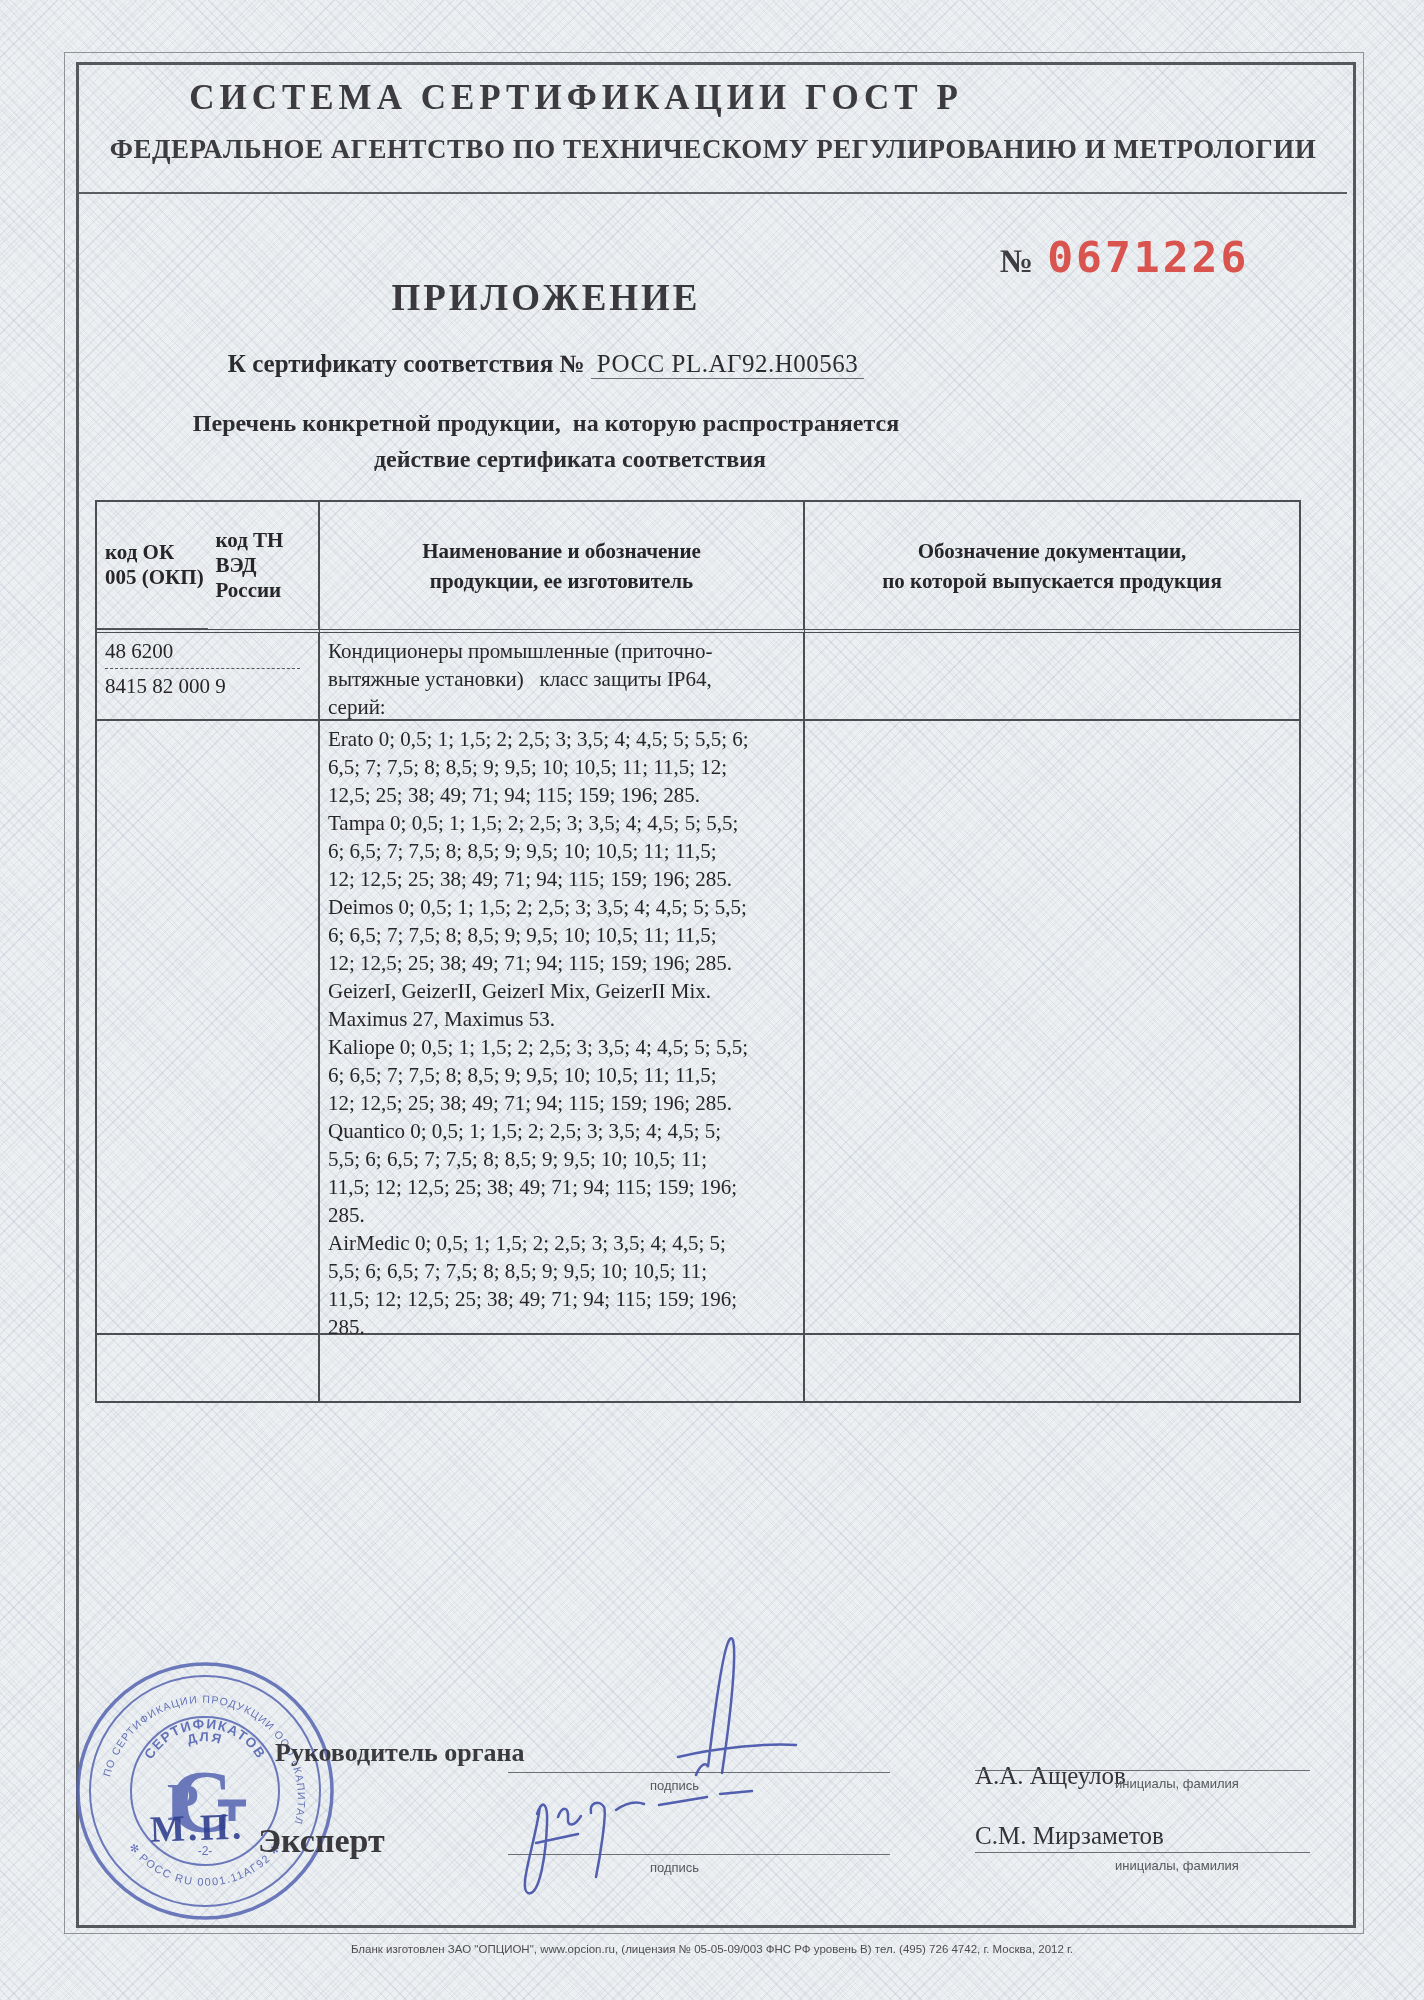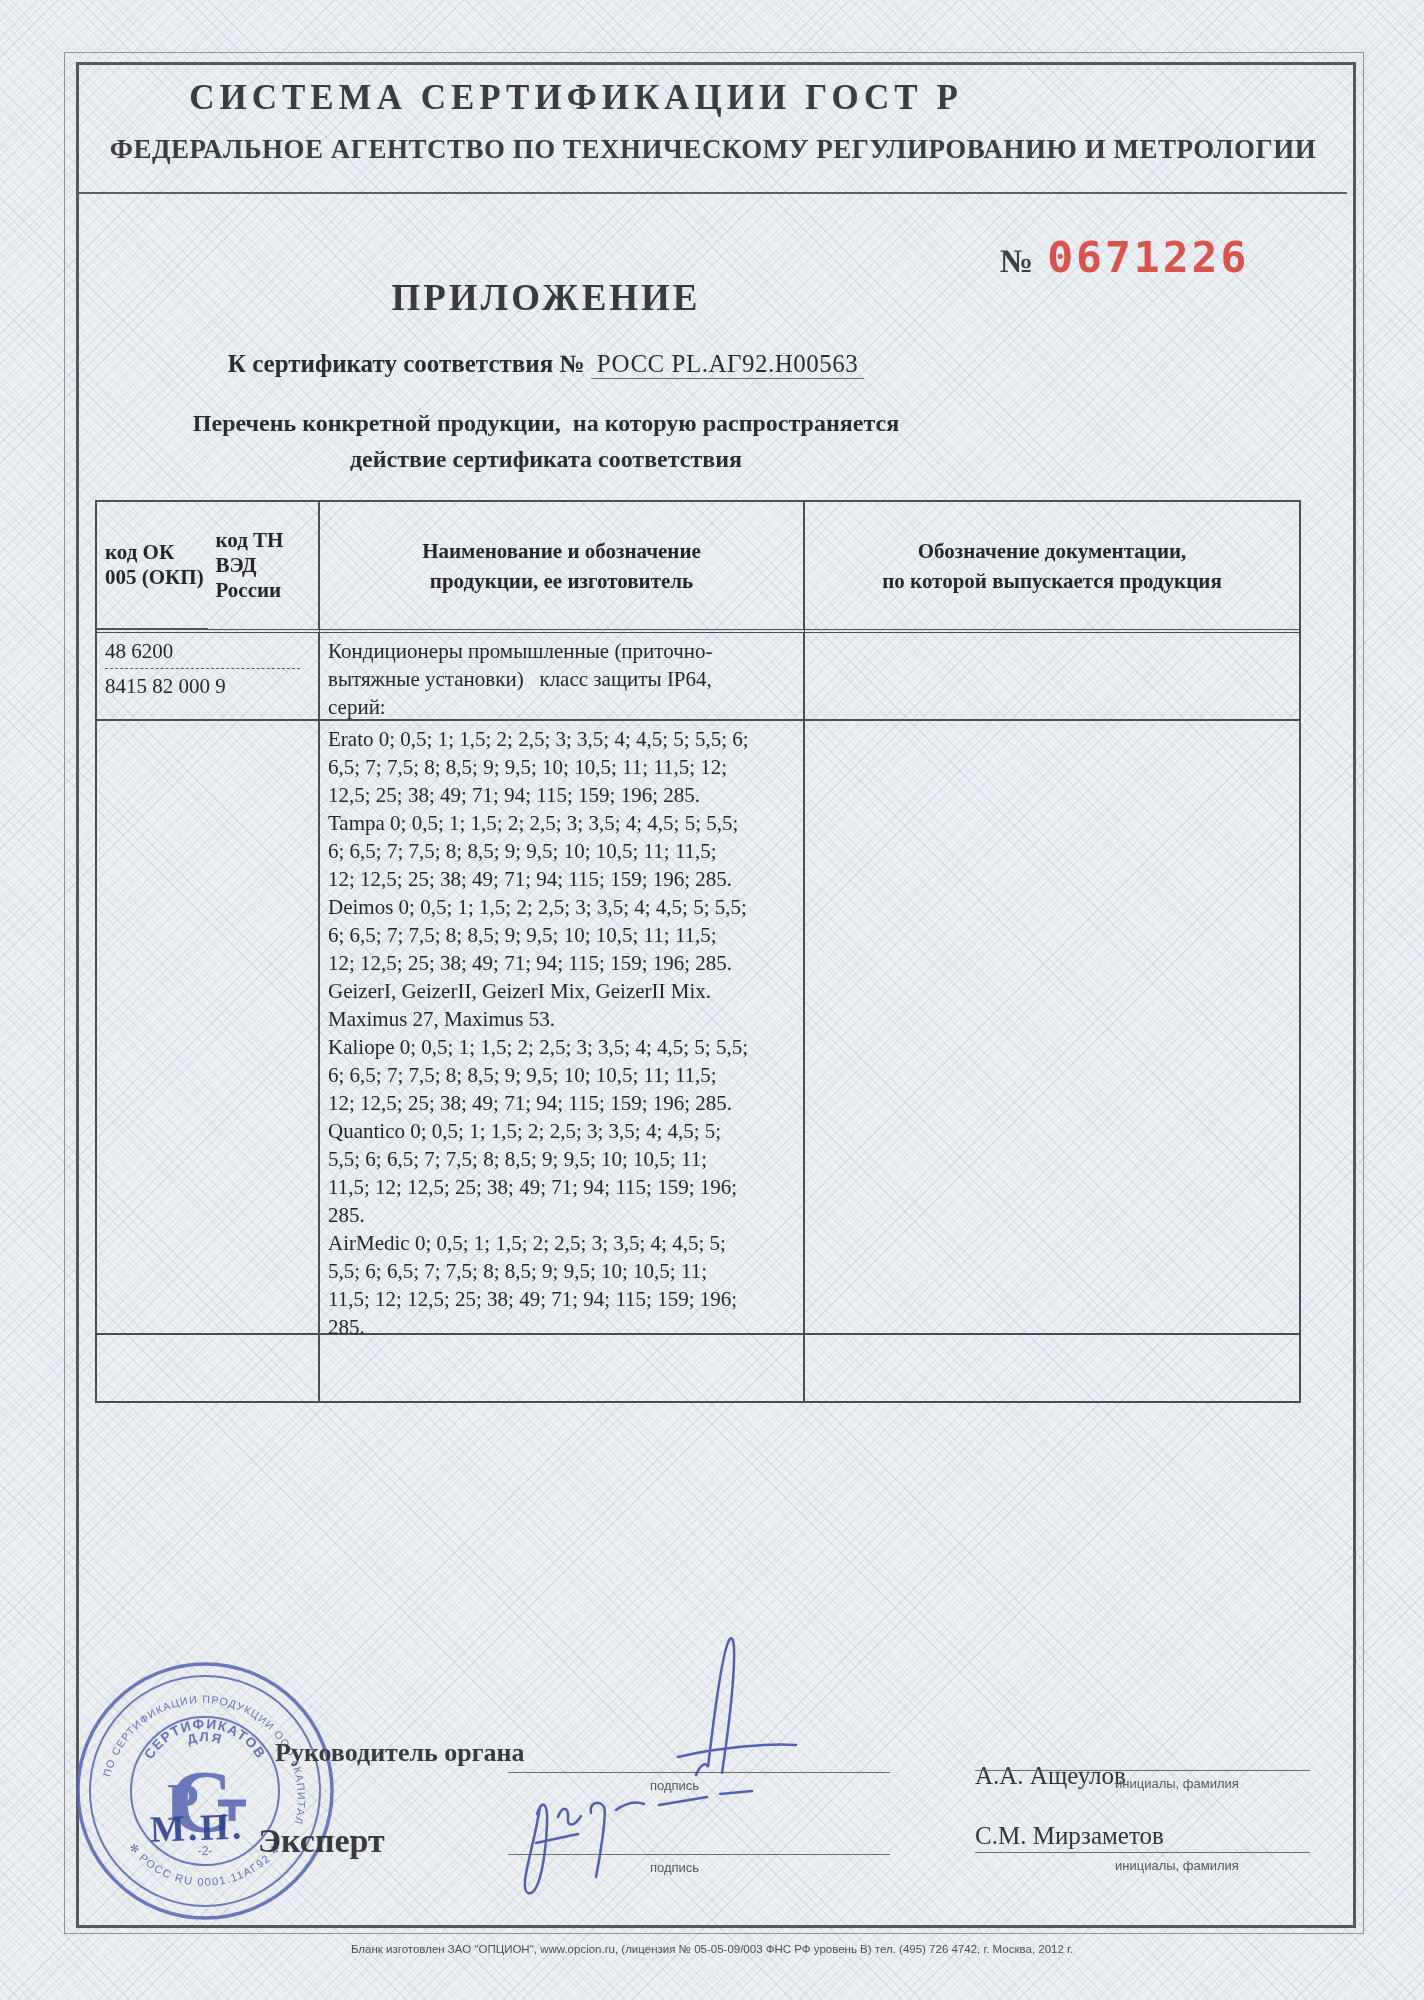--- a/index.html
+++ b/index.html
@@ -30,21 +30,21 @@
   .serial .val{font-family:"DejaVu Sans Mono", monospace;font-size:43px;font-weight:bold;
                letter-spacing:3px;color:#d9544e;}
 
   .centerblock{left:76px;width:940px;text-align:center;}
   .doc-title{top:276px;font-size:37px;font-weight:bold;letter-spacing:3px;color:#3a3a3e;}
   .cert-line{top:350px;font-size:25px;white-space:pre;}
   .cert-line .pre{font-weight:bold;}
   .cert-line .num{font-weight:normal;letter-spacing:0.5px;border-bottom:1.5px solid #6b6e72;
                   padding:0 6px 1px 6px;}
   .purpose1{top:410px;font-size:24px;font-weight:bold;white-space:pre;}
-  .purpose2{top:446px;font-size:24px;font-weight:bold;}
+  .purpose2{top:446px;font-size:24px;font-weight:bold;margin-left:24px;}
 
   
   .ptable{left:95px;top:500px;width:1202px;border:2px solid #4b4e52;
           display:grid;grid-template-columns:223px 485px 494px;
           grid-template-rows:131px 88px 614px 66px;font-size:21px;color:#26262a;}
   .ptable > div{border-right:2px solid #4b4e52;border-bottom:2px solid #4b4e52;box-sizing:border-box;}
   .ptable > div:nth-child(3n){border-right:none;}
   .ptable > div.lastrow{border-bottom:none;}
   .th{font-weight:bold;display:flex;align-items:center;justify-content:center;
       text-align:center;flex-direction:column;line-height:30px;}

